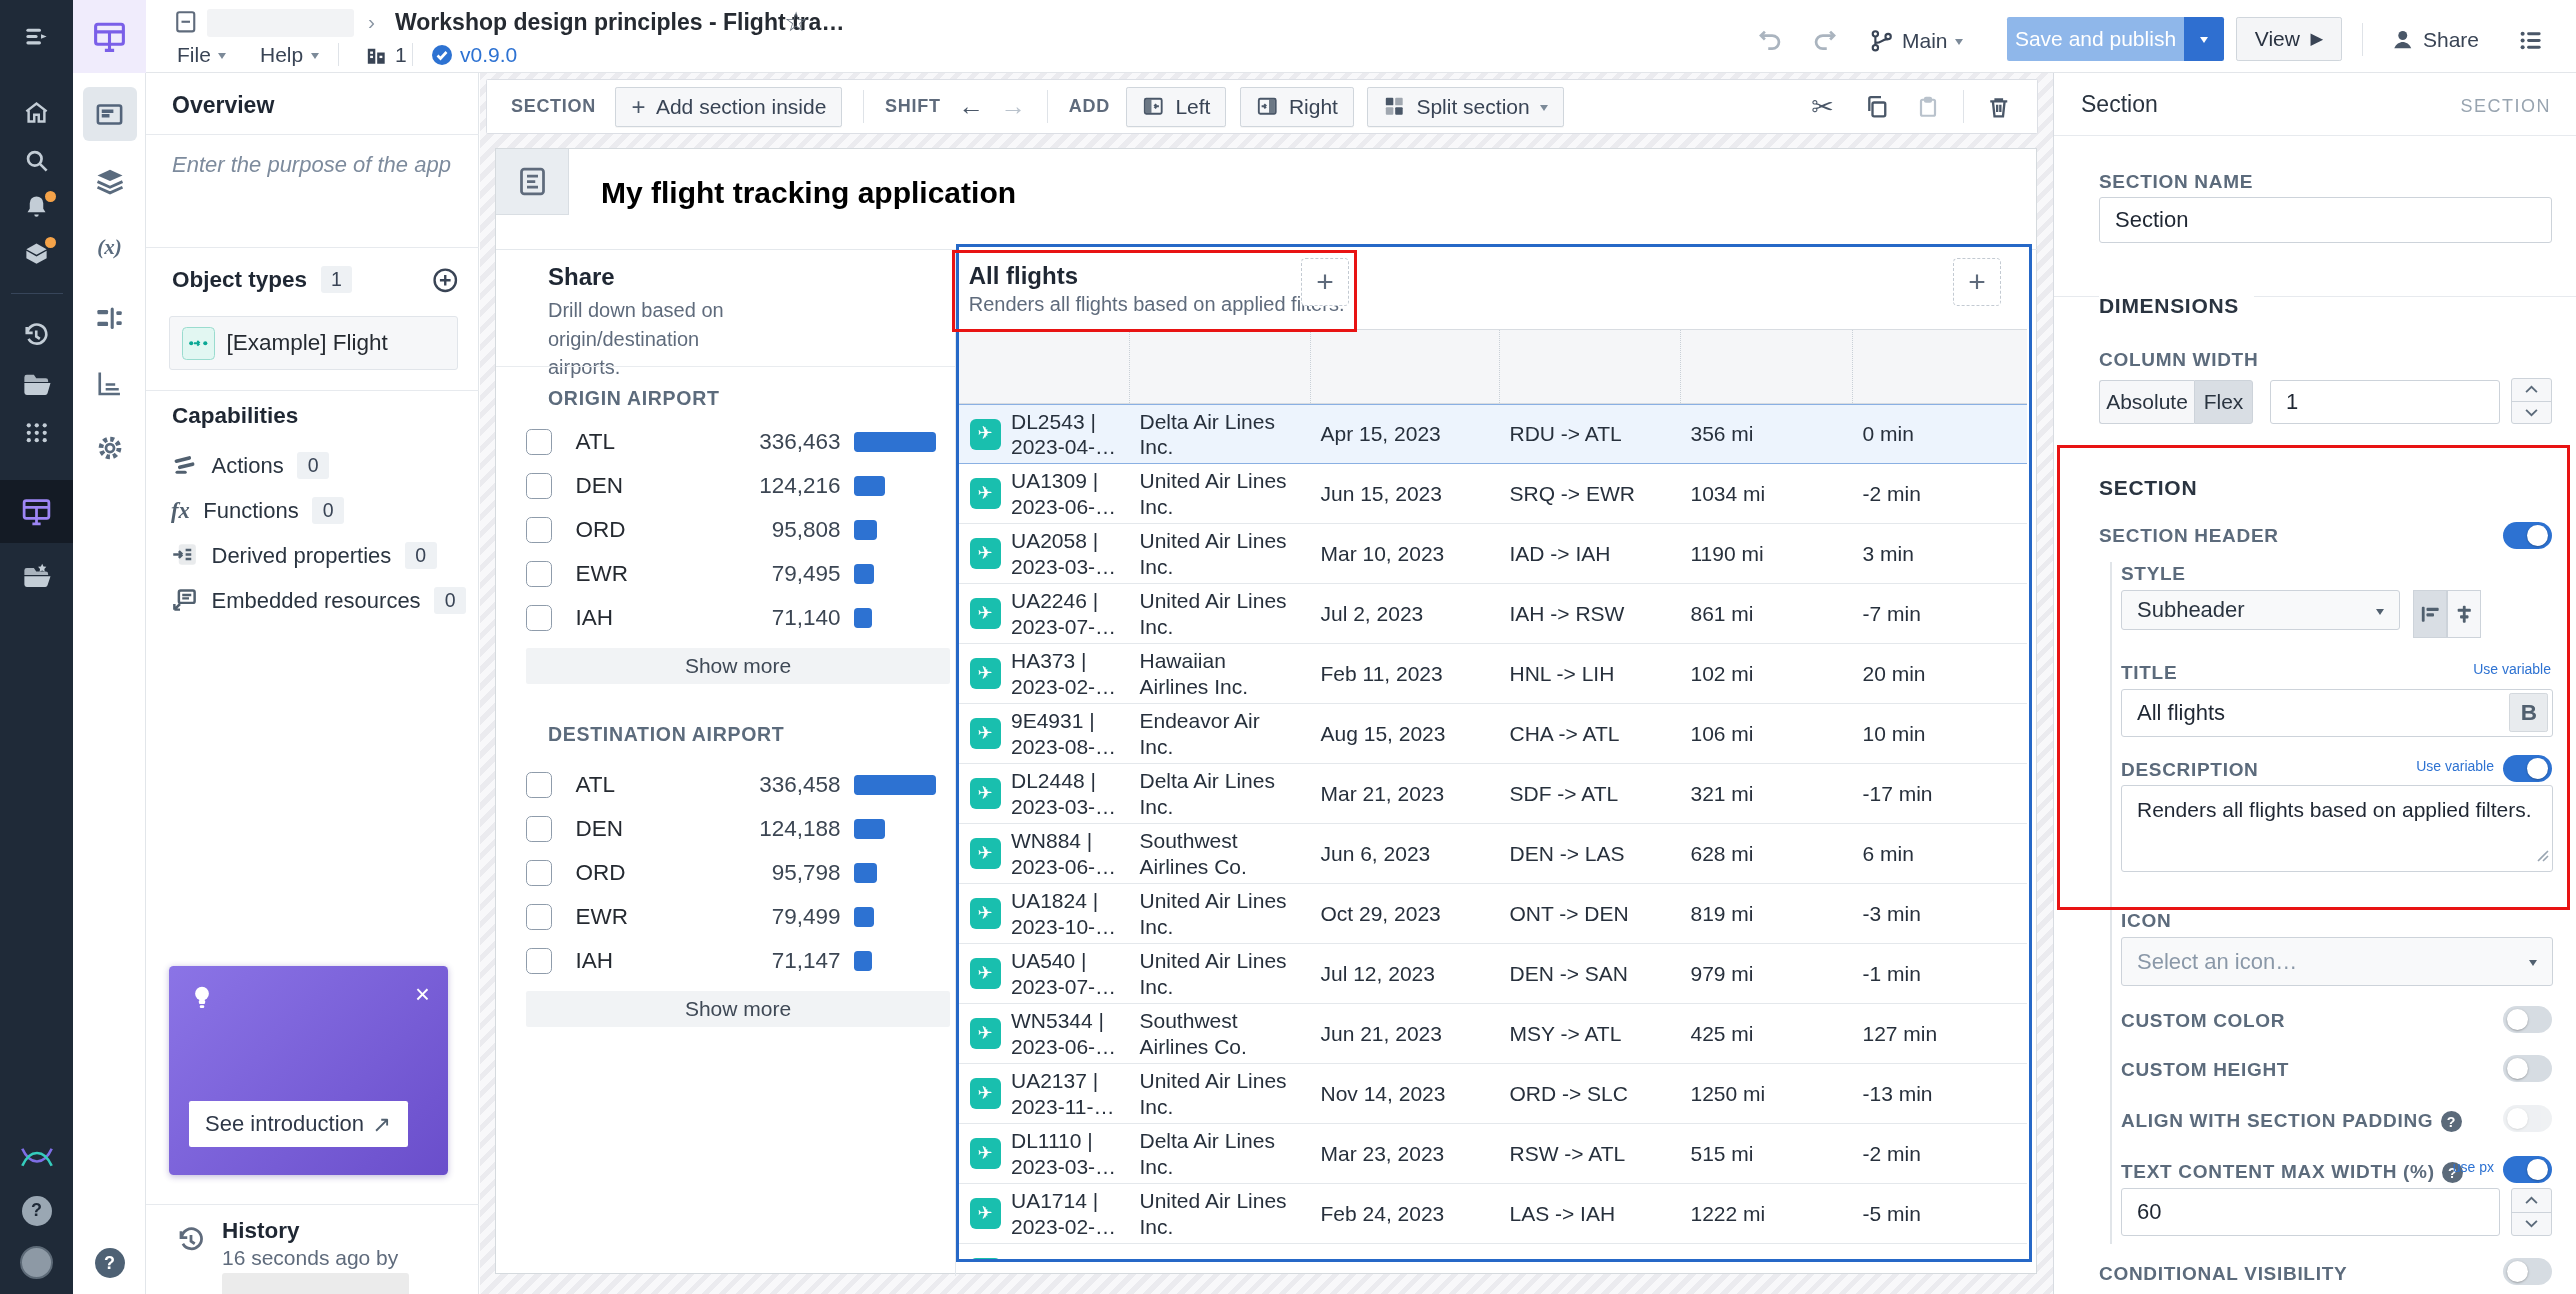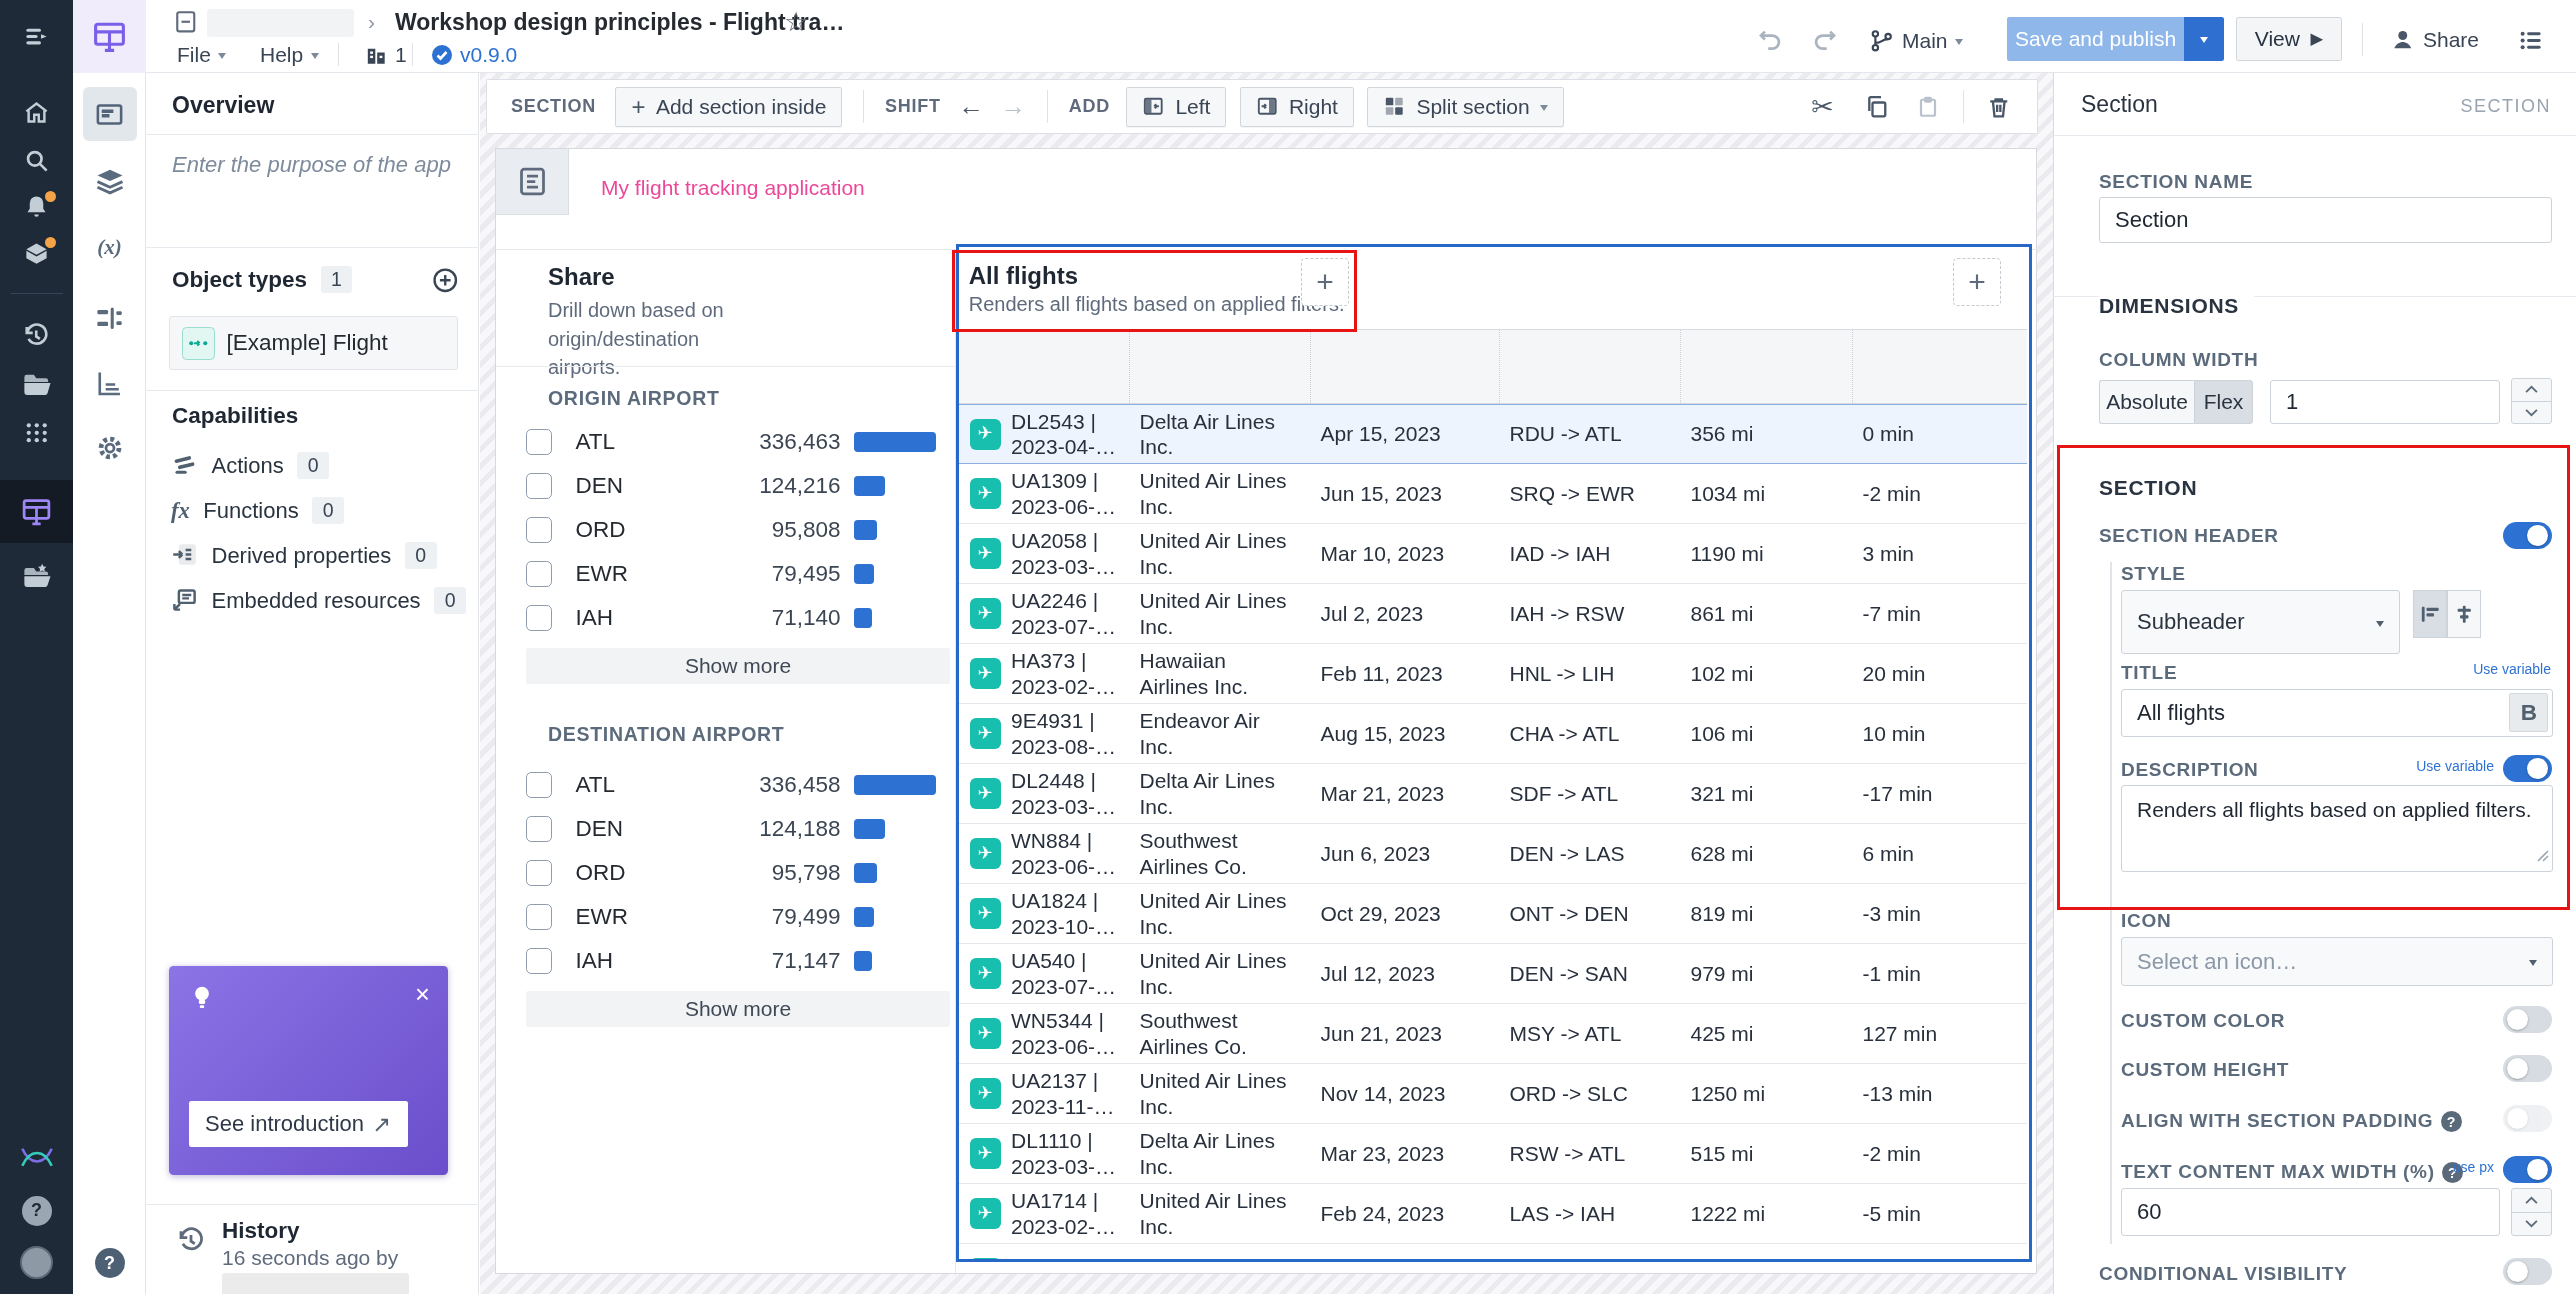--- a/index.html
+++ b/index.html
@@ -54,21 +54,21 @@
 
   
   .stripes{left:480px;top:73px;width:1573px;height:1222px;
     background:repeating-linear-gradient(135deg,#ebebef 0 5.2px,#f8f8fa 5.2px 12px);z-index:1}
   .toolbar{left:486px;top:79px;width:1552px;height:55px;background:#fff;border:0.7px solid #dcdfe5;border-radius:1.5px;z-index:5;display:flex;align-items:center}
   .tlabel{font-size:18px;color:#5f6b7c;letter-spacing:0.7px;font-weight:bold}
   .tbtn{height:40px;background:#f6f7f9;border:0.7px solid #d0d6dc;border-radius:2.2px;display:inline-flex;align-items:center;gap:10.5px;padding:0 15px;font-size:21px;color:#394455;box-shadow:0 0.7px 0.7px rgba(0,0,0,.04)}
   .ticon{color:#4a5768;display:inline-flex;align-items:center}
   .canvas{left:495px;top:148px;width:1542px;height:1126px;background:#fff;border:0.7px solid #d5dade;z-index:4}
   .cantab{position:absolute;left:0;top:0;width:73px;height:66px;background:#e9edf1;border-right:0.7px solid #d9dee3;border-bottom:0.7px solid #d9dee3;display:flex;align-items:center;justify-content:center;color:#5f6b7c}
-  .cantitle{font-size:21px;font-weight:normal;color:#ec4899}
+  .cantitle{font-size:30px;font-weight:bold;color:#000000}
   .seclabel{font-size:19.5px;font-weight:bold;color:#5c6b7c;letter-spacing:0.7px}
   .crow{display:flex;align-items:center;height:44px}
   .cb{width:25.5px;height:25.5px;border:1.5px solid #8f9cab;border-radius:5.2px;background:#fff;flex:0 0 25.5px}
   .crow .code{font-size:22.5px;color:#252a31;margin-left:24px}
   .crow .cnt{flex:1;text-align:right;font-size:22.5px;color:#3c4653}
   .crow .barwrap{width:96px;margin-left:13.5px;display:flex}
   .crow .bar{height:20px;background:#2d72d2;border-radius:3.7px}
   .showmore{position:absolute;height:36px;background:#f1f3f5;border-radius:2.2px;display:flex;align-items:center;justify-content:center;font-size:21px;color:#3f4956}
 
   
@@ -875,21 +875,21 @@
 
     <div class="abs gheading" style="left:45px;top:476px">SECTION</div>
     <div class="abs flabel" style="left:45px;top:525px">SECTION HEADER</div>
     <div class="tgl on" style="left:449px;top:522px">
         <span class="knob"></span>
       </div>
 
     <div class="guideline" style="left:56px;top:562px;height:682px"></div>
 
     <div class="abs flabel" style="left:67px;top:563px">STYLE</div>
-    <div class="abs sel" style="left:67px;top:590px;width:279px;height:64px">
+    <div class="abs sel" style="left:67px;top:590px;width:279px;height:40px">
       <span>Subheader</span>
         <span class="cdn" style="margin-top:7.5px;border-top-color:#51606f"></span>
     </div>
     <div class="iconbtn2" style="left:359px;top:590px;background:#d9dee4">
       <svg viewBox="0 0 24 24" width="22.5" height="22.5" fill="currentColor">
           <rect x="3" y="4" width="3" height="16" rx="1"></rect>
           <rect x="8" y="5" width="13" height="3.4" rx="1"></rect>
           <rect x="8" y="11" width="8" height="3.4" rx="1"></rect>
         </svg>
     </div>

